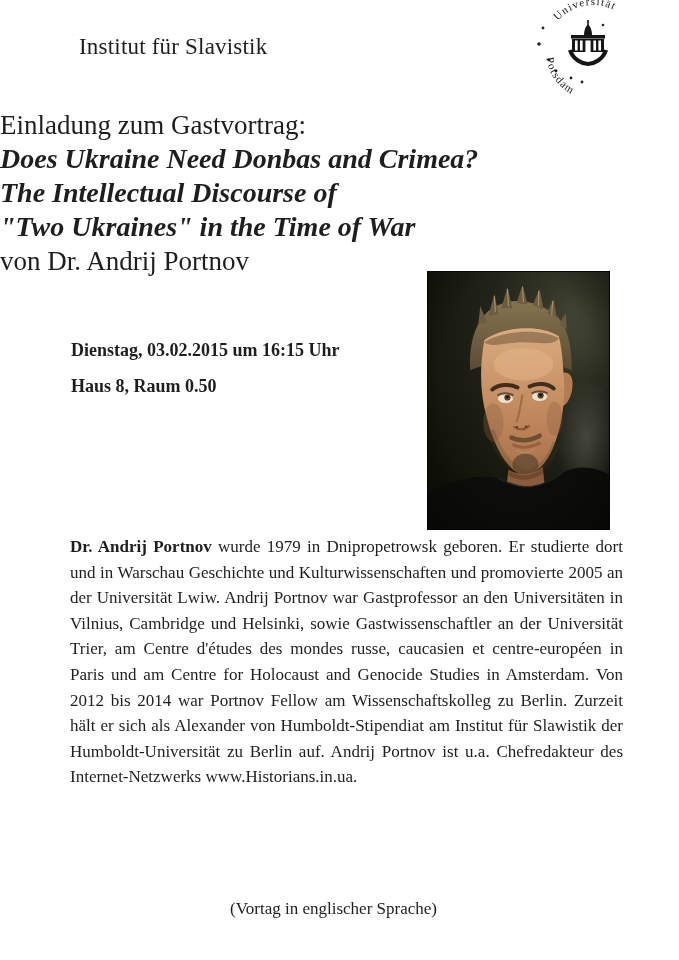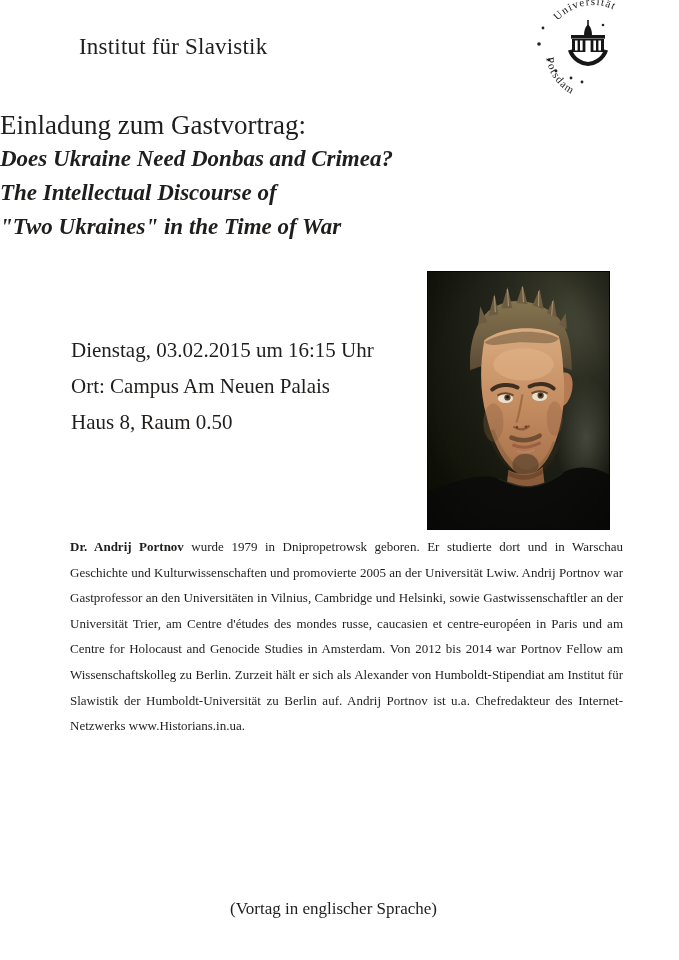--- a/index.html
+++ b/index.html
@@ -17,36 +17,36 @@
     font-size:23px;line-height:26px;letter-spacing:.2px;margin-left:8px;
   }
   .logo{position:absolute;left:520px;top:0;width:144px;height:102px;}
   .logo svg{display:block;width:100%;height:100%;}
   .logo-text{font-family:"Liberation Serif", serif;font-size:11px;letter-spacing:1.2px;fill:#1b1b1b;}
   .title-block{
     position:absolute;left:0;right:0;top:108px;
     text-align:left;
   }
   .t-line{font-size:27px;line-height:34px;}
-  .t-em{font-size:23px;line-height:34px;font-weight:bold;font-style:italic;}
+  .t-em{font-size:28px;line-height:34px;font-weight:bold;font-style:italic;}
   .event{
     position:absolute;left:71px;top:339px;width:330px;
-    font-weight:normal;font-size:21px;
+    font-weight:bold;font-size:18px;
   }
   .event div{line-height:22px;margin-bottom:14px;}
   .photo{
     position:absolute;left:427px;top:271px;
     width:181px;height:257px;
     border:1px solid #050505;
     background:#15160f;
   }
   .photo svg{display:block;width:100%;height:100%;}
   .bio{
     position:absolute;left:70px;top:534px;width:553px;
-    font-size:13px;line-height:25.6px;
+    font-size:17px;line-height:25.6px;
     text-align:justify;
   }
   .bio p{margin:0;padding:0;}
   .bio .b{font-weight:bold;}
   .footer{
     position:absolute;left:0;right:12px;top:899px;
     text-align:center;font-size:17px;
   }
 </style>
 </head>
@@ -92,25 +92,25 @@
         <textPath href="#arcBottom" startOffset="4%">Potsdam</textPath>
       </text>
     </svg>
   </div>
 
   <div class="title-block">
     <div class="t-line">Einladung zum Gastvortrag:</div>
     <div class="t-em">Does Ukraine Need Donbas and Crimea?</div>
     <div class="t-em">The Intellectual Discourse of</div>
     <div class="t-em">"Two Ukraines" in the Time of War</div>
+    <div class="t-line">von Dr. Andrij Portnov</div>
   </div>
 
   <div class="event">
     <div>Dienstag, 03.02.2015 um 16:15 Uhr</div>
-    <div>Ort: Campus Am Neuen Palais</div>
     <div>Haus 8, Raum 0.50</div>
   </div>
 
   <div class="photo">
     <svg viewBox="0 0 180 256" preserveAspectRatio="none">
       <defs>
         <radialGradient id="bgG" cx="78%" cy="16%" r="95%">
           <stop offset="0%" stop-color="#3c3e2c"></stop>
           <stop offset="45%" stop-color="#22231a"></stop>
           <stop offset="100%" stop-color="#101107"></stop>

